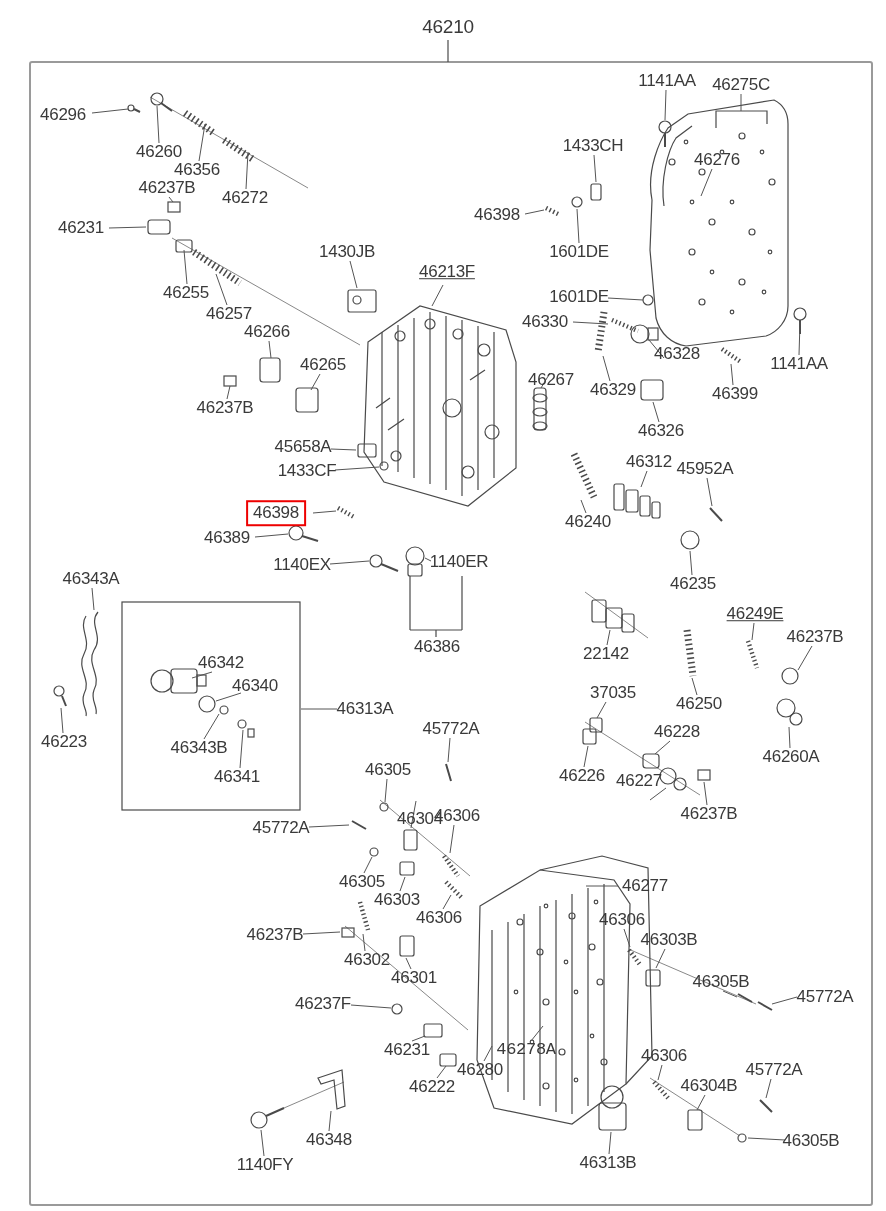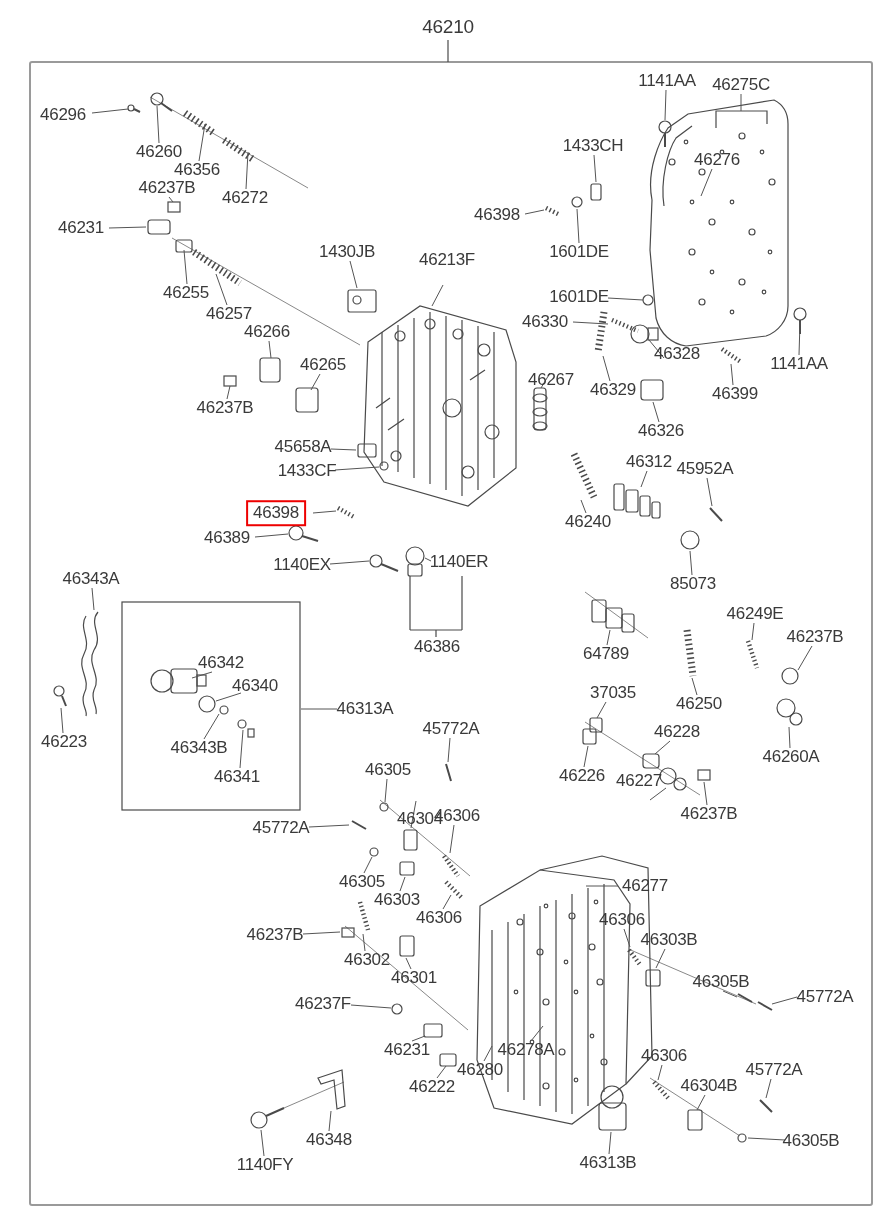--- a/index.html
+++ b/index.html
@@ -334,21 +334,21 @@
       <div class="part-label" style="left: 197px; top: 170px;">46356</div>
       <div class="part-label" style="left: 167px; top: 188px;">46237B</div>
       <div class="part-label" style="left: 245px; top: 198px;">46272</div>
       <div class="part-label" style="left: 81px; top: 228px;">46231</div>
       <div class="part-label" style="left: 186px; top: 293px;">46255</div>
       <div class="part-label" style="left: 229px; top: 314px;">46257</div>
       <div class="part-label" style="left: 267px; top: 332px;">46266</div>
       <div class="part-label" style="left: 323px; top: 365px;">46265</div>
       <div class="part-label" style="left: 225px; top: 408px;">46237B</div>
       <div class="part-label" style="left: 347px; top: 252px;">1430JB</div>
-      <div class="part-label" style="left: 447px; top: 260px;">46213F</div>
+      <div class="part-label" style="left: 447px; top: 272px; text-decoration: underline;">46213F</div>
       <div class="part-label" style="left: 593px; top: 146px;">1433CH</div>
       <div class="part-label" style="left: 497px; top: 215px;">46398</div>
       <div class="part-label" style="left: 579px; top: 252px;">1601DE</div>
       <div class="part-label" style="left: 579px; top: 297px;">1601DE</div>
       <div class="part-label" style="left: 545px; top: 322px;">46330</div>
       <div class="part-label" style="left: 551px; top: 364px; margin-top: 16px;">46267</div>
       <div class="part-label" style="left: 613px; top: 390px;">46329</div>
       <div class="part-label" style="left: 677px; top: 354px;">46328</div>
       <div class="part-label" style="left: 735px; top: 394px;">46399</div>
       <div class="part-label" style="left: 661px; top: 431px;">46326</div>
@@ -359,23 +359,23 @@
       <div class="part-label" style="left: 717px; top: 160px;">46276</div>
       <div class="part-label" style="left: 799px; top: 364px;">1141AA</div>
       <div class="part-label" style="left: 303px; top: 447px;">45658A</div>
       <div class="part-label" style="left: 307px; top: 471px;">1433CF</div>
       <div class="part-label highlighted" style="left: 276px; top: 513px;">46398</div>
       <div class="part-label" style="left: 227px; top: 538px;">46389</div>
       <div class="part-label" style="left: 302px; top: 565px;">1140EX</div>
       <div class="part-label" style="left: 459px; top: 562px;">1140ER</div>
       <div class="part-label" style="left: 437px; top: 647px;">46386</div>
       <div class="part-label" style="left: 588px; top: 522px;">46240</div>
-      <div class="part-label" style="left: 606px; top: 654px;">64789</div>
-      <div class="part-label" style="left: 693px; top: 584px;">85073</div>
-      <div class="part-label" style="left: 755px; top: 614px;">46249E</div>
+      <div class="part-label" style="left: 606px; top: 654px;">22142</div>
+      <div class="part-label" style="left: 693px; top: 584px;">46235</div>
+      <div class="part-label" style="left: 755px; top: 614px; text-decoration: underline;">46249E</div>
       <div class="part-label" style="left: 815px; top: 637px;">46237B</div>
       <div class="part-label" style="left: 699px; top: 704px;">46250</div>
       <div class="part-label" style="left: 791px; top: 757px;">46260A</div>
       <div class="part-label" style="left: 613px; top: 693px;">37035</div>
       <div class="part-label" style="left: 677px; top: 732px;">46228</div>
       <div class="part-label" style="left: 582px; top: 776px;">46226</div>
       <div class="part-label" style="left: 639px; top: 781px;">46227</div>
       <div class="part-label" style="left: 709px; top: 814px;">46237B</div>
       <div class="part-label" style="left: 91px; top: 579px;">46343A</div>
       <div class="part-label" style="left: 64px; top: 742px; text-align: center;">46223</div>
@@ -397,21 +397,21 @@
       <div class="part-label" style="left: 669px; top: 940px;">46303B</div>
       <div class="part-label" style="left: 721px; top: 982px;">46305B</div>
       <div class="part-label" style="left: 825px; top: 997px;">45772A</div>
       <div class="part-label" style="left: 275px; top: 935px;">46237B</div>
       <div class="part-label" style="left: 367px; top: 960px;">46302</div>
       <div class="part-label" style="left: 414px; top: 978px;">46301</div>
       <div class="part-label" style="left: 323px; top: 1004px;">46237F</div>
       <div class="part-label" style="left: 407px; top: 1050px;">46231</div>
       <div class="part-label" style="left: 432px; top: 1087px;">46222</div>
       <div class="part-label" style="left: 480px; top: 1070px;">46280</div>
-      <div class="part-label" style="left: 526px; top: 1050px;">46278A</div>
+      <div class="part-label" style="left: 526px; top: 1050px; font-family: Liberation Mono, monospace;">46278A</div>
       <div class="part-label" style="left: 664px; top: 1056px;">46306</div>
       <div class="part-label" style="left: 709px; top: 1086px;">46304B</div>
       <div class="part-label" style="left: 774px; top: 1070px;">45772A</div>
       <div class="part-label" style="left: 811px; top: 1141px;">46305B</div>
       <div class="part-label" style="left: 329px; top: 1140px;">46348</div>
       <div class="part-label" style="left: 265px; top: 1165px;">1140FY</div>
       <div class="part-label" style="left: 608px; top: 1163px;">46313B</div>
     </div>
 </div>
 

